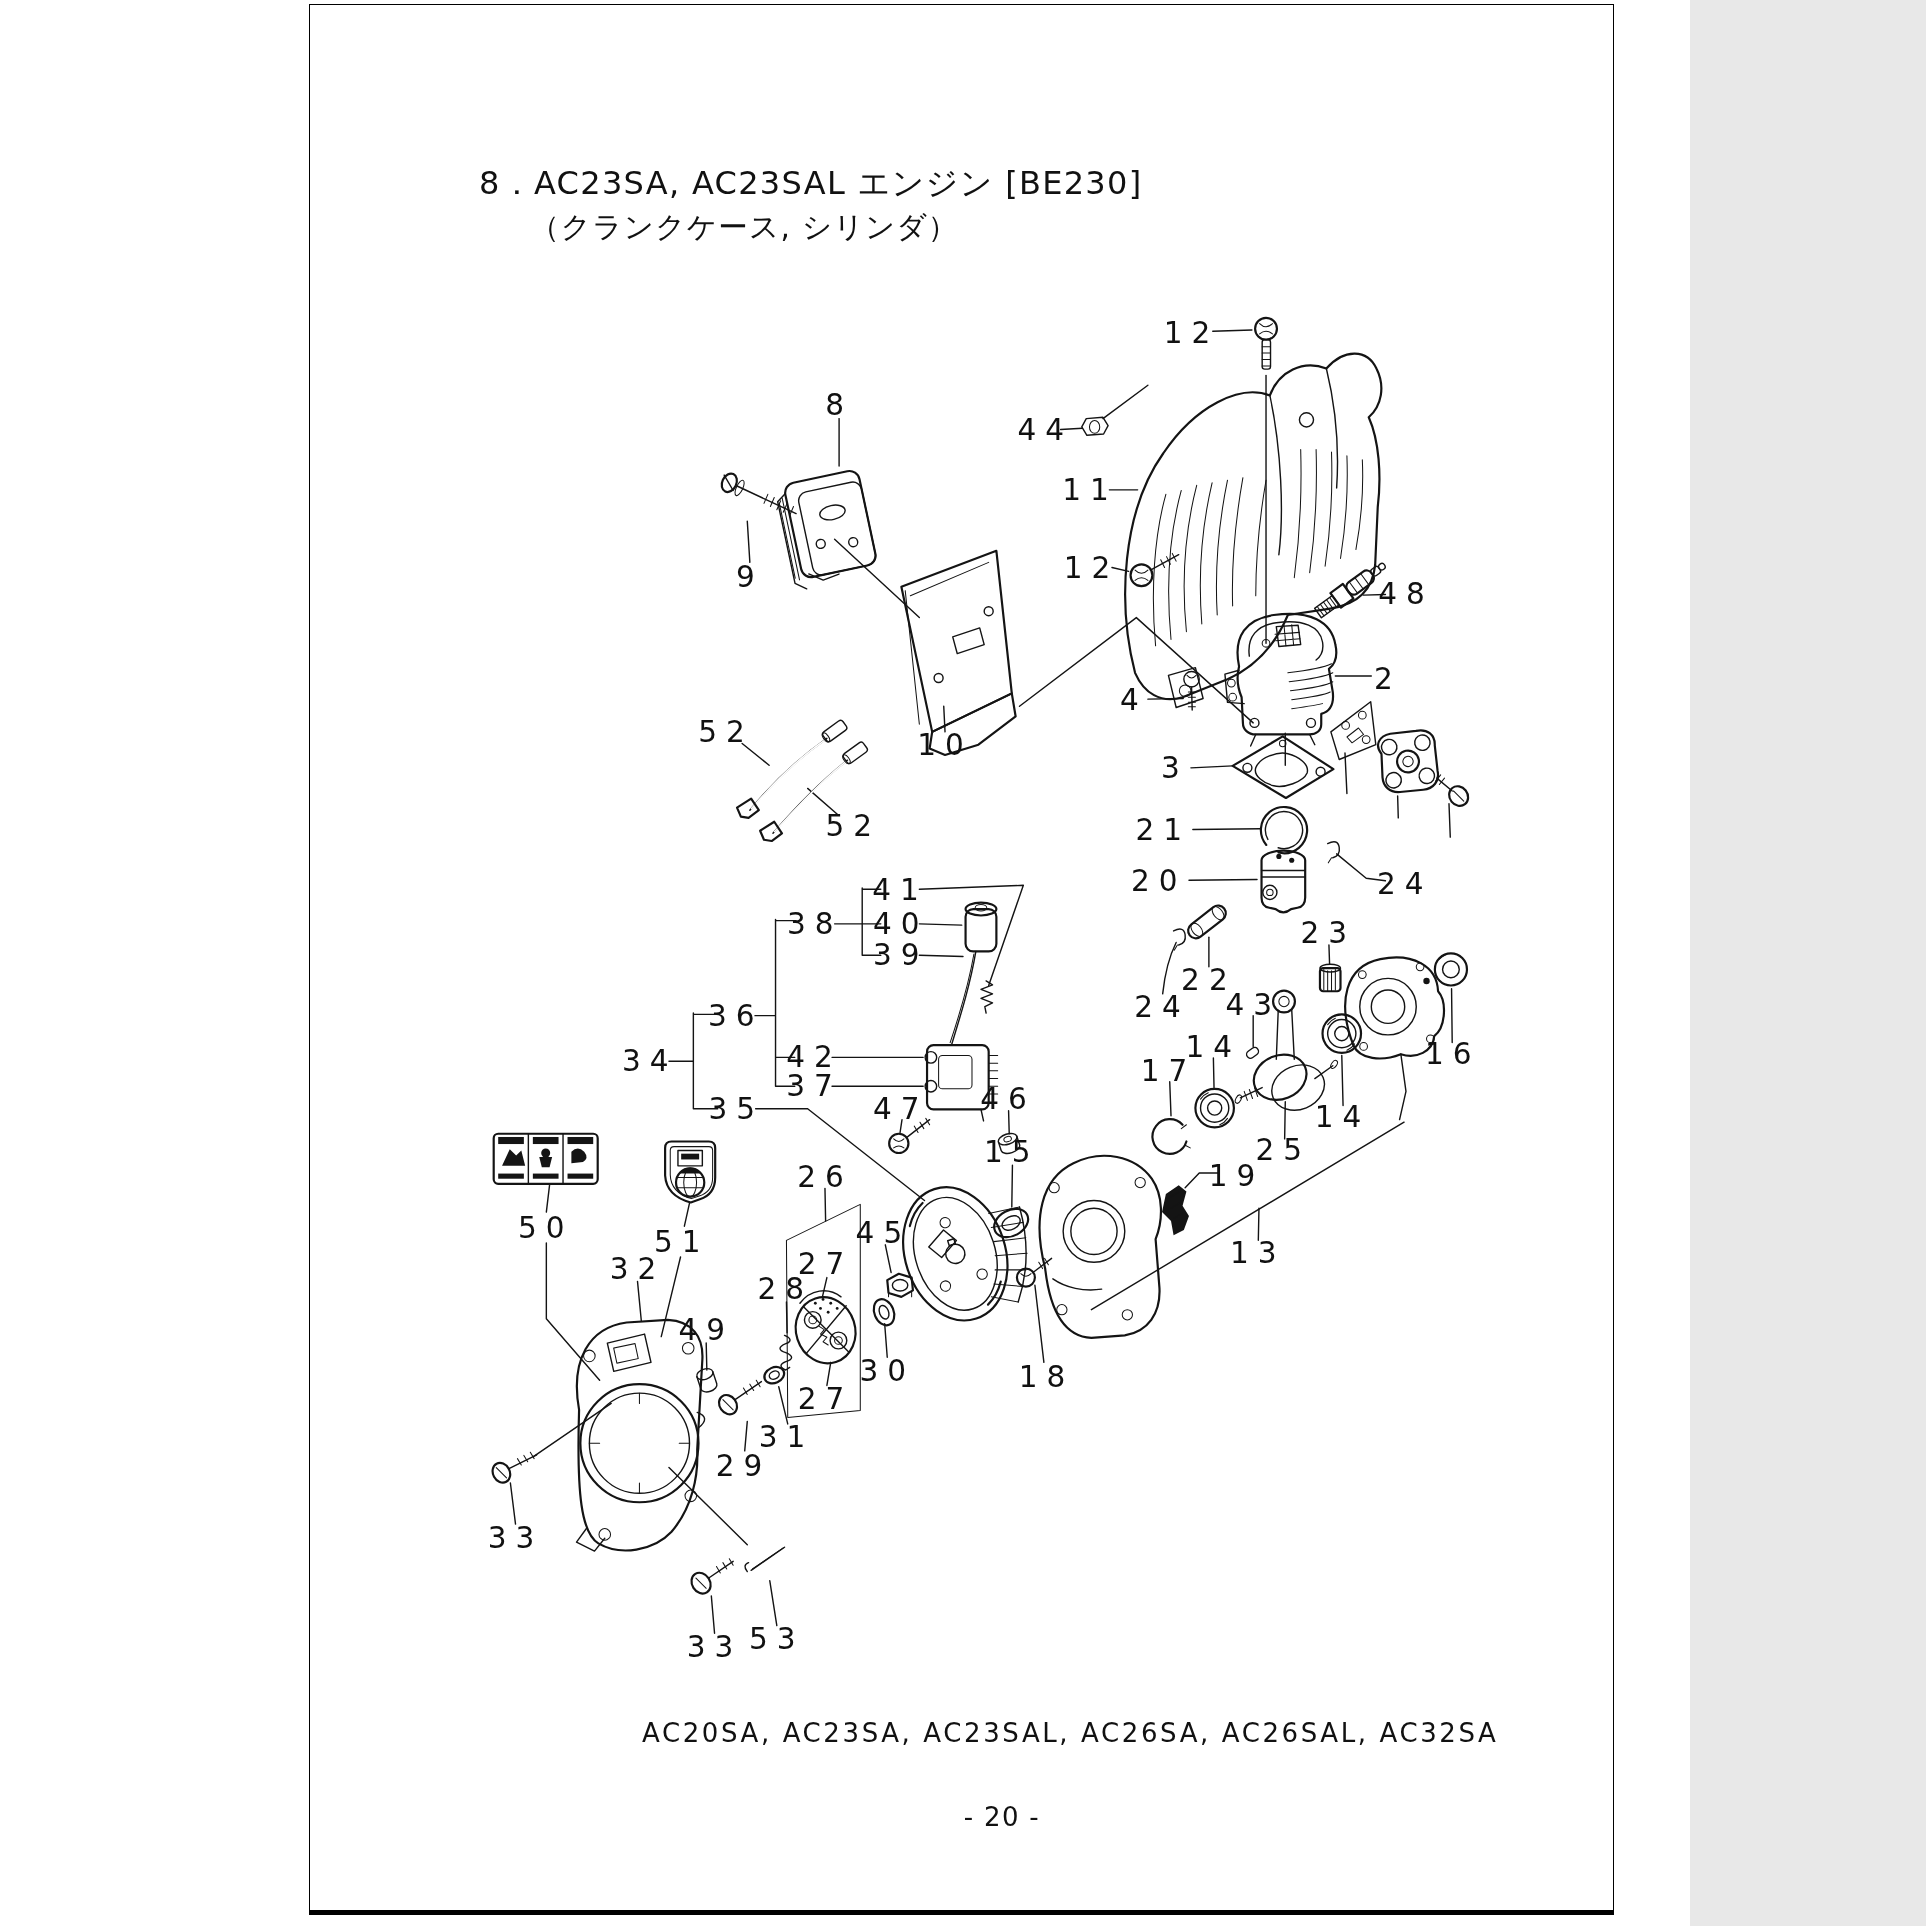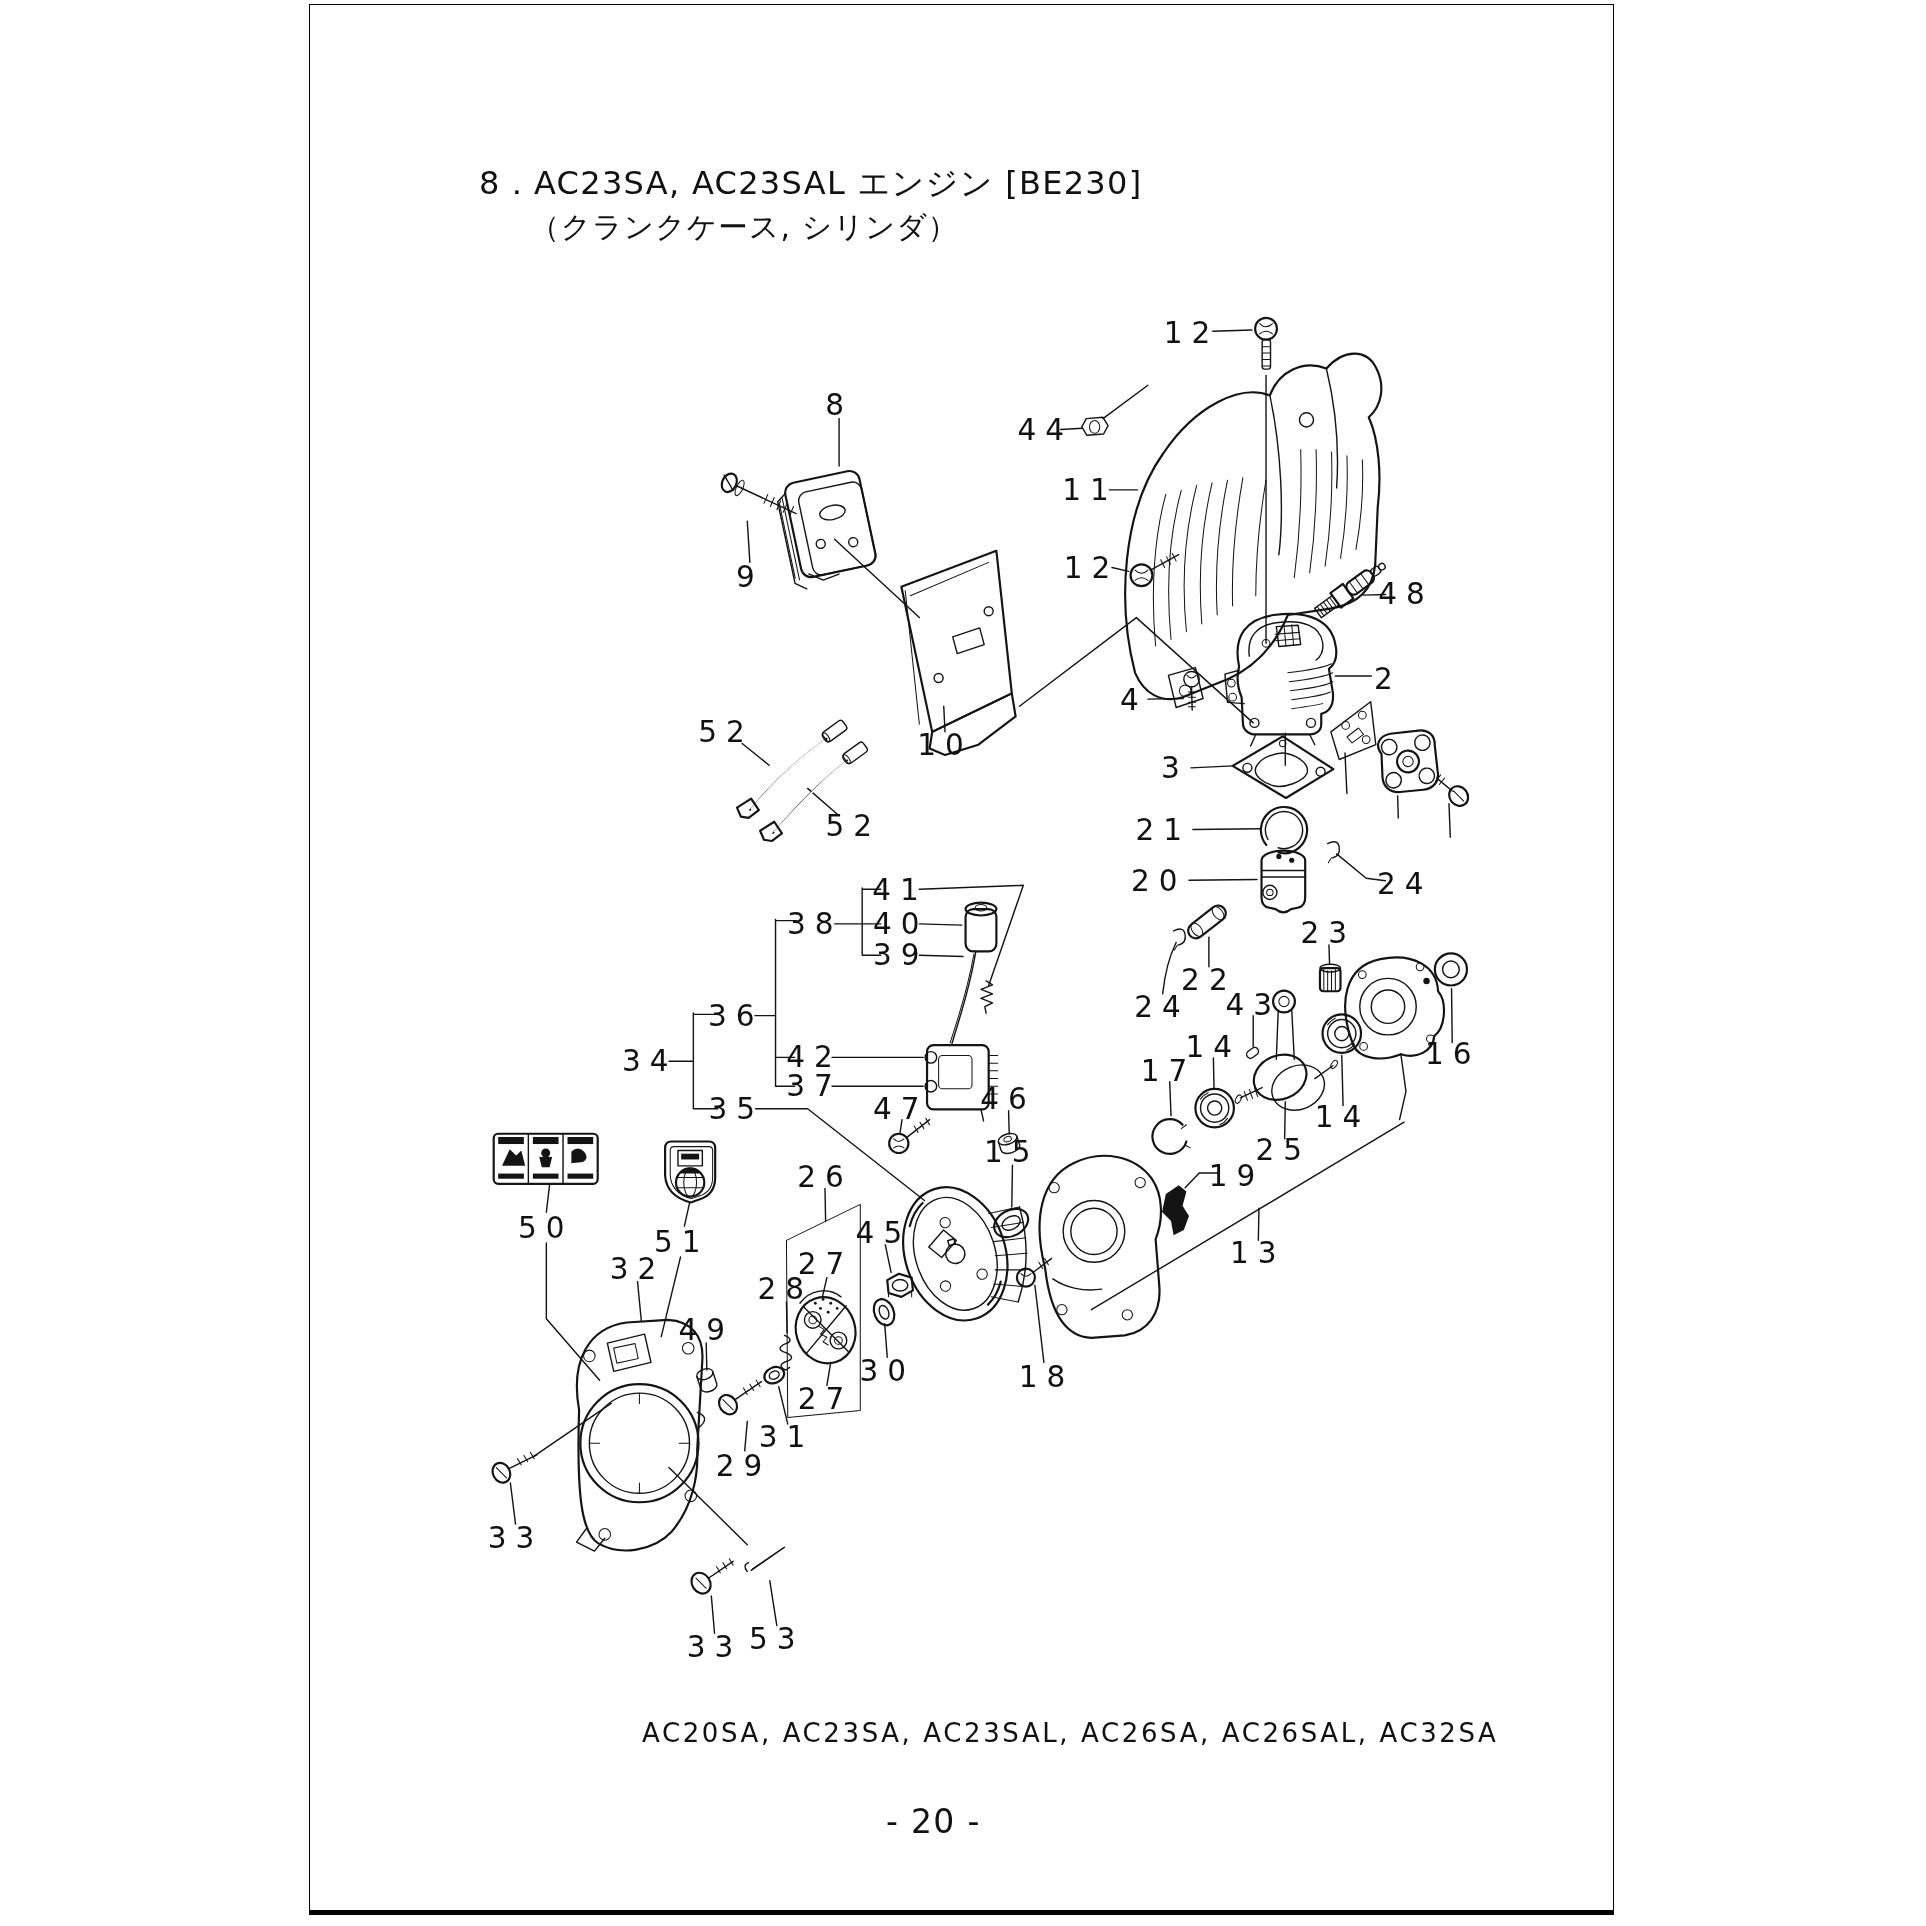--- a/index.html
+++ b/index.html
@@ -1,22 +1,22 @@
 <!DOCTYPE html>
 <html style="font-size:10.3px"><head>
 <meta charset="utf-8">
 <style>
   html,body{margin:0;padding:0;background:#e8e8e8;}
   body{width:1926px;height:1926px;position:relative;font-family:"DejaVu Sans","Liberation Sans",sans-serif;color:#111;}
-  .sheet{position:absolute;left:0;top:0;width:1926px;height:1926px;background:#fff;}
+  .sheet{position:absolute;left:0;top:0;width:1690px;height:1926px;background:#fff;}
   .page-frame{position:absolute;left:309px;top:3.9px;width:1305px;height:1911px;border:1.9px solid #000;border-bottom-width:5.8px;background:#fff;box-sizing:border-box;}
   .page-title{position:absolute;left:479px;top:162px;font-size:32px;letter-spacing:1.3px;white-space:nowrap;}
   .page-subtitle{position:absolute;left:530px;top:208px;font-size:29.5px;letter-spacing:1.3px;white-space:nowrap;}
   .footer-models{position:absolute;left:642px;top:1718px;width:860px;text-align:left;font-size:26px;letter-spacing:2.6px;white-space:nowrap;}
-  .page-number{position:absolute;left:886px;top:1802px;width:154px;text-align:left;font-size:33px;letter-spacing:1.3px;}
+  .page-number{position:absolute;left:886px;top:1802px;width:154px;text-align:right;font-size:26px;letter-spacing:1.3px;}
   svg#diagram{position:absolute;left:0;top:0;width:1926px;height:1926px;}
   .ln{fill:none;stroke:#141414;stroke-width:3.4;stroke-linecap:round;stroke-linejoin:round;}
   .ln2{fill:none;stroke:#141414;stroke-width:2.2;stroke-linecap:round;stroke-linejoin:round;}
   .lnt{fill:none;stroke:#141414;stroke-width:1.6;stroke-linecap:round;stroke-linejoin:round;}
   .blk{fill:#141414;stroke:none;}
   .callout{font-family:"DejaVu Sans","Liberation Sans",sans-serif;font-size:46px;letter-spacing:14px;fill:#111;text-anchor:middle;dominant-baseline:central;}
 </style>
 </head>
 <body>
 

